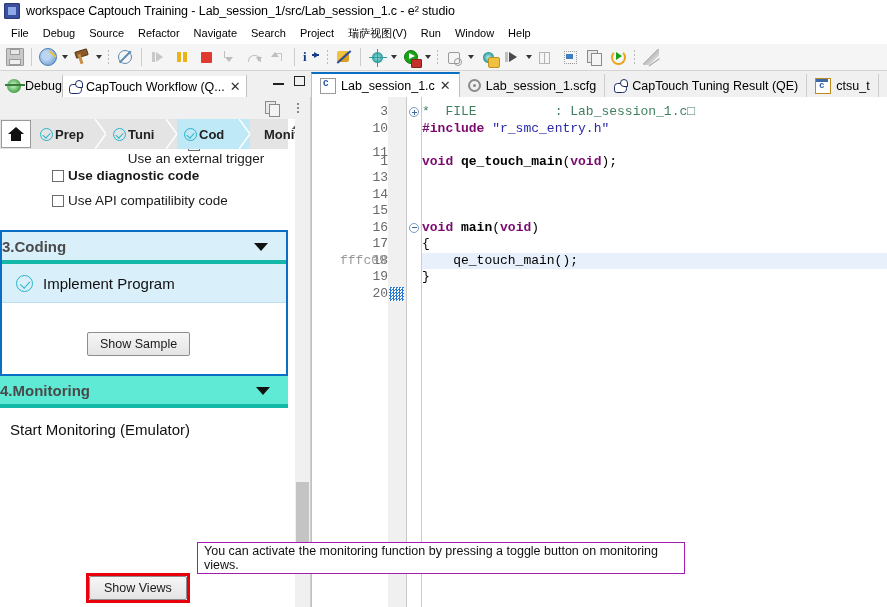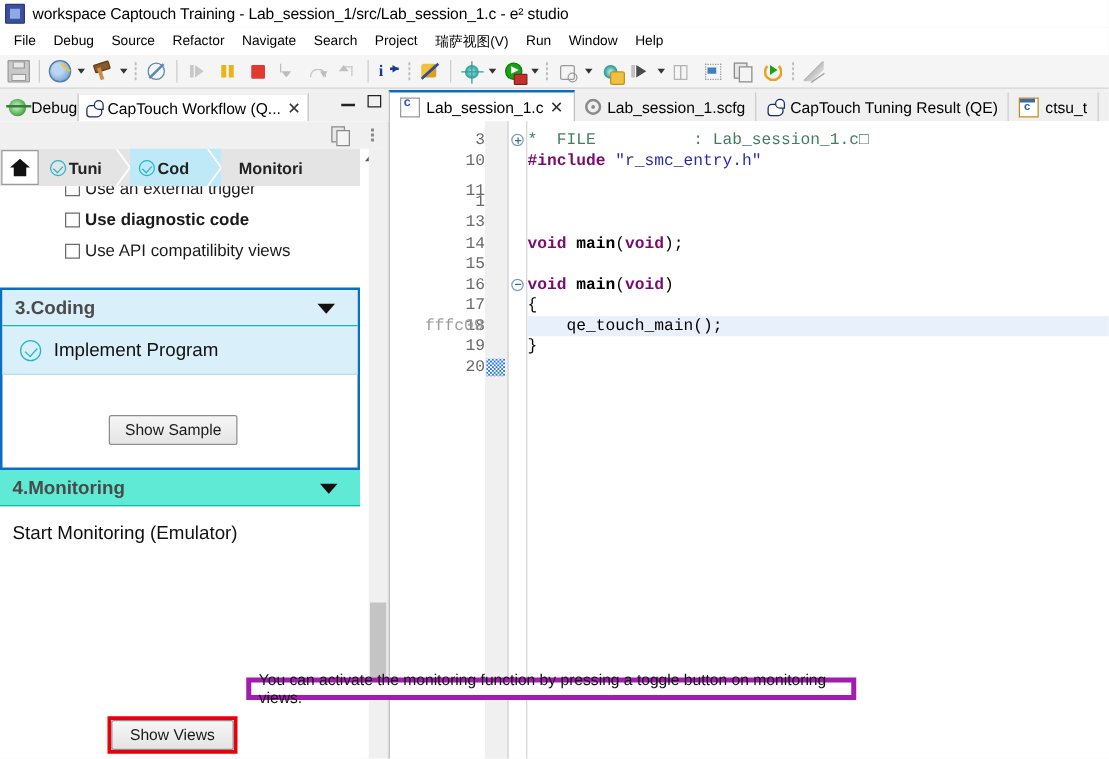--- a/index.html
+++ b/index.html
@@ -255,22 +255,22 @@
     display: flex; align-items: center; height: 23px; padding-left: 52px;
     font-size: 13.5px; color: #1a1a1a;
   }
   .chk-box {
     width: 12px; height: 12px; border: 1px solid #6b6b6b; background: #fff;
     margin-right: 4px; flex: none; box-sizing: border-box;
   }
 
   .section-hdr {
     position: relative; height: 28px; display: flex; align-items: center;
-    padding: 0 10px; font: bold 15px "Liberation Sans", sans-serif;
-    color: #4a4a4a; border-bottom: 1px solid #14b8a6;
+    padding: 0 0; font: bold 15px "Liberation Sans", sans-serif;
+    color: #4a4a4a; border-bottom: 4px solid #14b8a6;
   }
   .section-hdr.blue { background: #d9effa; }
   .section-hdr.plain { background: #5eead4; }
   .sec-caret {
     position: absolute; right: 18px; top: 11px;
     width: 0; height: 0; border-left: 7px solid transparent;
     border-right: 7px solid transparent; border-top: 8px solid #111;
   }
 
   .coding-box {
@@ -404,22 +404,22 @@
     content:""; position:absolute; left:3.5px; top:1.5px; width:1px; height:5px; background:#3a6a9a;
   }
   .dirty-marker {
     position: absolute; left: 1px; width: 15px; height: 14px;
     background-image: repeating-conic-gradient(#2a7ad4 0% 25%, #ffffff 0% 50%);
     background-size: 3px 3px;
   }
 
   
   .tooltip {
-    position: absolute; left: 197px; top: 542px; width: 488px; height: 18px;
-    background: #ffffff; border: 4px solid #a21caf;
+    position: absolute; left: 197px; top: 542px; width: 488px; height: 32px;
+    background: #ffffff; border: 1px solid #a21caf;
     display: flex; align-items: center; padding-left: 6px;
     font-size: 12.5px; color: #111; box-sizing: border-box;
     z-index: 40;
   }
 </style>
 </head>
 <body>
 
 <div id="app">
 
@@ -559,20 +559,27 @@
 
     <div class="lpanel-toolrow">
       <span class="ic ic-copy lp-tool"></span>
       <span class="lp-vdots"></span>
     </div>
 
     <div class="wfbar">
       <div class="wf-home">
         <span class="home-glyph"></span>
       </div>
+      <div class="wf-step done" style="width:62px;">
+        <span class="chk"></span>
+        <span class="wf-label">Prep</span>
+        <svg class="wf-chev" viewBox="0 0 12 30" preserveAspectRatio="none">
+            <path d="M0,0 L11,15 L0,30" fill="none" stroke="#ffffff" stroke-width="1.4"></path>
+          </svg>
+      </div>
       <div class="wf-step done" style="width:60px;">
         <span class="chk"></span>
         <span class="wf-label">Tuni</span>
         <svg class="wf-chev" viewBox="0 0 12 30" preserveAspectRatio="none">
             <path d="M0,0 L11,15 L0,30" fill="none" stroke="#ffffff" stroke-width="1.4"></path>
           </svg>
       </div>
       <div class="wf-step current" style="width:62px;">
         <span class="chk"></span>
         <span class="wf-label">Cod</span>
@@ -581,31 +588,31 @@
           </svg>
       </div>
       <div class="wf-step" style="padding-left:14px;">
         <span class="wf-label">Monitori</span>
       </div>
     </div>
     <div class="wf-scrollup"></div>
 
     <div class="lcontent">
 
-      <div class="chk-row" style="position:absolute;left:0;top:-10px;width:288px;">
+      <div class="chk-row" style="position:absolute;left:0;top:-10px;width:288px;flex-direction:column;">
         <span class="chk-box"></span>
         <span>Use an external trigger</span>
       </div>
       <div class="chk-row" style="position:absolute;left:0;top:15px;width:288px;font-weight:bold;">
         <span class="chk-box"></span>
         <span>Use diagnostic code</span>
       </div>
       <div class="chk-row" style="position:absolute;left:0;top:40px;width:288px;">
         <span class="chk-box"></span>
-        <span>Use API compatilibity views</span>
+        <span>Use API compatilibity code</span>
       </div>
 
       <div class="coding-box">
         <div class="section-hdr blue">
           <span>3.Coding</span>
           <span class="sec-caret"></span>
         </div>
         <div class="impl-row">
           <span class="impl-chk"></span>
           <span>Implement Program</span>
@@ -674,22 +681,22 @@
         <div class="dirty-marker" style="top: 189.5px;"></div>
       </div>
     <div class="gutter-fold">
         <div class="fold-toggle plus" style="top: 10px;"></div>
         <div class="fold-toggle" style="top: 125.5px;"></div>
       </div>
     <div class="code-area">
         <div class="crow" style="top: 7px;"><span class="cmt">* </span><span class="cmt"> FILE          : Lab_session_1.c</span><span class="cmt">□</span></div>
         <div class="crow" style="top: 23.5px;"><span class="pp">#include </span><span class="str">"r_smc_entry.h"</span></div>
         <div class="crow" style="top: 40px;"></div>
+        <div class="crow" style="top: 56.5px;"><span class="kw">void </span><span class="fn">qe_touch_main</span><span>(</span><span class="kw">void</span><span>);</span></div>
         <div class="crow" style="top: 73px;"></div>
-        <div class="crow" style="top: 89.5px;"><span class="kw">void </span><span class="fn">main</span><span>(</span><span class="kw">void</span><span>);</span></div>
         <div class="crow" style="top: 106px;"></div>
         <div class="crow" style="top: 122.5px;"><span class="kw">void </span><span class="fn">main</span><span>(</span><span class="kw">void</span><span>)</span></div>
         <div class="crow" style="top: 139px;"><span>{</span></div>
         <div class="crow hl" style="top: 155.5px;"><span>    qe_touch_main();</span></div>
         <div class="crow" style="top: 172px;"><span>}</span></div>
         <div class="crow" style="top: 188.5px;"></div>
       </div>
   </div>
 
   <div class="tooltip">

